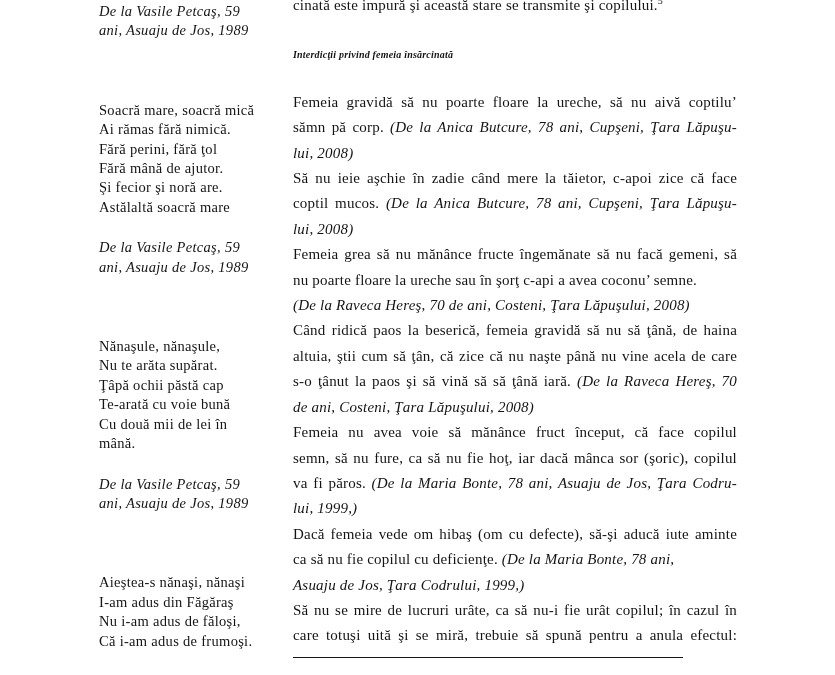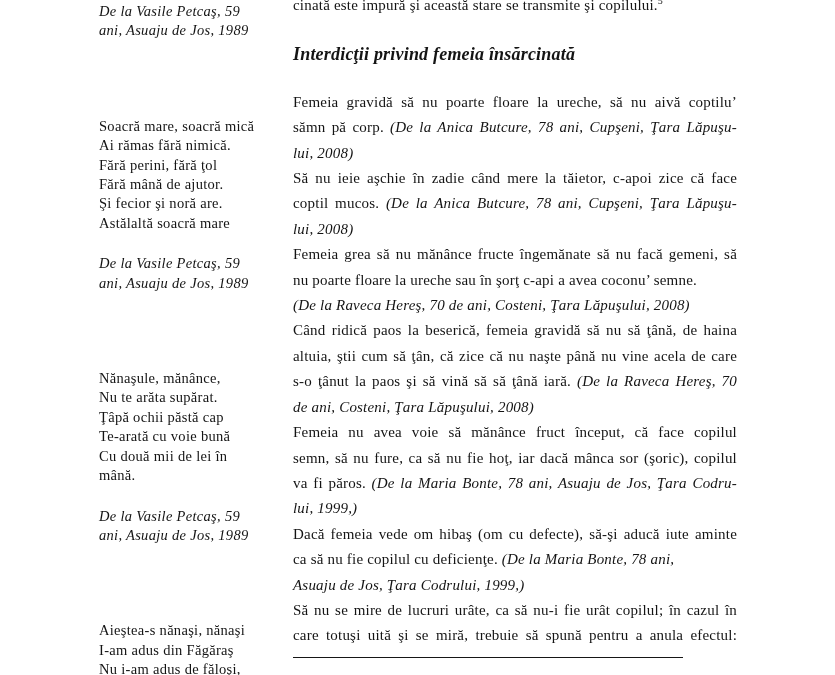--- a/index.html
+++ b/index.html
@@ -8,34 +8,34 @@
     font-family:"Liberation Serif","DejaVu Serif",serif;color:#141414;
   }
   .page{position:absolute;left:0;top:0;width:693px;height:675px;background:#ffffff;}
 
   
   .col-left{
     position:absolute;left:99px;top:2px;width:180px;
     font-size:14.5px;line-height:19.4px;letter-spacing:0.3px;
   }
   .col-left .attr{font-style:italic;}
-  .col-left .gap-verse{margin-top:76px;}
+  .col-left .gap-verse{margin-top:60px;}
   .col-left .gap-attr{margin-top:21px;}
 
   
   .col-right{
     position:absolute;left:293px;top:-7px;width:444px;
     font-size:15px;line-height:25.4px;letter-spacing:0.2px;
   }
   .rline{min-height:25.4px;}
   .rline.just{text-align:justify;text-align-last:justify;}
   .it{font-style:italic;}
   .ro{font-style:normal;}
   .heading{
-    font-style:italic;font-weight:bold;font-size:18px;
+    font-style:italic;font-weight:bold;font-size:10px;
     line-height:25.4px;margin:24px 0 22px 0;
   }
   sup{font-size:10px;line-height:0;vertical-align:super;}
 
   
   .footnote-rule{width:390px;border:0;border-top:1.6px solid #161616;margin:8px 0 0 0;}
   .footnote-clip{
     height:7px;overflow:hidden;margin-top:19px;font-size:11px;color:#5a5a5a;
     line-height:12px;white-space:nowrap;
   }
@@ -61,21 +61,21 @@
         <div>Fără perini, fără ţol</div>
         <div>Fără mână de ajutor.</div>
         <div>Şi fecior şi noră are.</div>
         <div>Astălaltă soacră mare</div>
       </div>
       <div class="attr gap-attr">
         <div>De la Vasile Petcaş, 59</div>
         <div>ani, Asuaju de Jos, 1989</div>
       </div>
       <div class="verse gap-verse">
-        <div>Nănaşule, mănânce,</div>
+        <div>Nănaşule, nănaşule,</div>
         <div>Nu te arăta supărat.</div>
         <div>Ţâpă ochii păstă cap</div>
         <div>Te-arată cu voie bună</div>
         <div>Cu două mii de lei în</div>
         <div>mână.</div>
       </div>
       <div class="attr gap-attr">
         <div>De la Vasile Petcaş, 59</div>
         <div>ani, Asuaju de Jos, 1989</div>
       </div>

